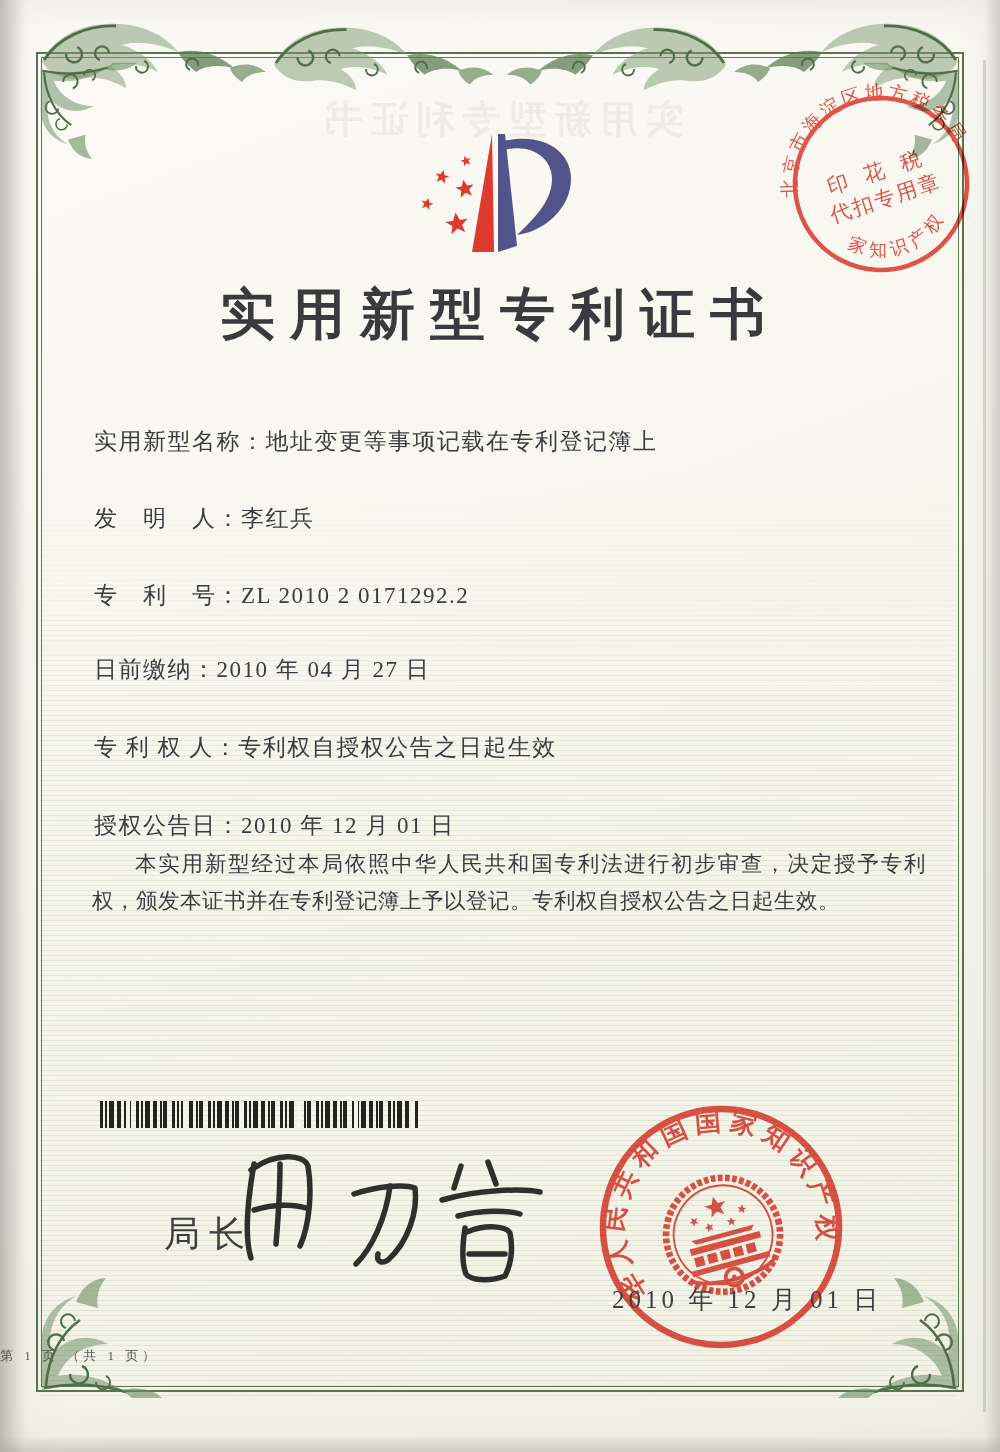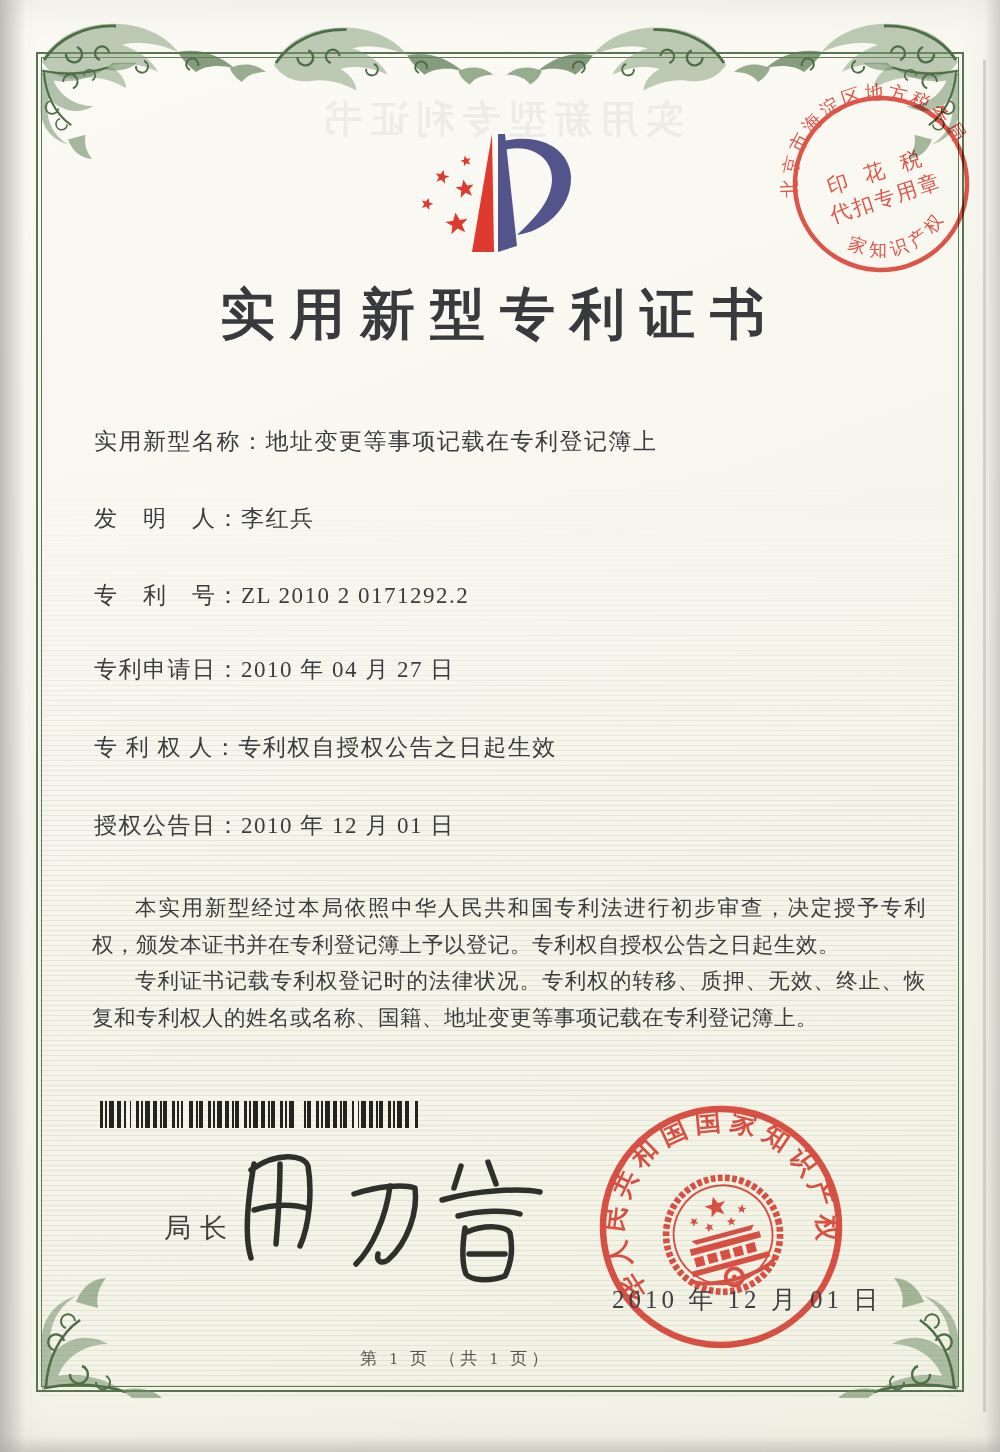--- a/index.html
+++ b/index.html
@@ -27,34 +27,34 @@
   .frame-inner{position:absolute;left:3px;top:3px;right:3px;bottom:3px;border:1px solid #5d7a55;}
   .band{left:40px;top:2px;}
   .corner-svg{pointer-events:none;}
   .cert-no{left:76px;top:124px;font-size:23px;letter-spacing:4px;color:#3d3e41;}
   .ghost{left:270px;top:94px;width:460px;text-align:center;font-size:38px;font-weight:bold;letter-spacing:8px;color:#7d6f86;opacity:.09;transform:scaleX(-1);}
   .logo{left:413px;top:131px;}
   .tax-stamp{left:776px;top:74px;mix-blend-mode:multiply;opacity:.92;}
   .title{left:0;right:0;top:278px;text-align:center;font-size:55px;font-weight:bold;letter-spacing:15px;color:#393a3d;}
   .fields{left:94px;top:414px;width:840px;}
   .field-row{position:absolute;left:0;font-size:23px;letter-spacing:1.5px;white-space:nowrap;}
-  .paras{left:92px;top:846px;width:834px;font-size:21.5px;line-height:36.6px;text-align:justify;letter-spacing:.5px;margin-top:44px;}
+  .paras{left:92px;top:846px;width:834px;font-size:21.5px;line-height:36.6px;text-align:justify;letter-spacing:.5px;}
   .paras p{margin:0;text-indent:2em;}
   .barcode{
     left:100px;top:1101px;width:318px;height:27px;
     background-image:
       repeating-linear-gradient(90deg,rgba(244,244,236,0) 0 26px,#f4f4ec 26px 30px,rgba(244,244,236,0) 30px 57px),
       repeating-linear-gradient(90deg,#24241f 0 2px,rgba(0,0,0,0) 2px 5px,#24241f 5px 7px,rgba(0,0,0,0) 7px 12px),
       repeating-linear-gradient(90deg,#24241f 0 3px,rgba(0,0,0,0) 3px 9px);
   }
-  .sign-label{left:164px;top:1210px;font-size:27px;letter-spacing:9px;color:#3e3f3c;}
+  .sign-label{left:164px;top:1210px;font-size:36px;letter-spacing:9px;color:#3e3f3c;}
   .signature{left:218px;top:1136px;}
   .main-seal{left:590px;top:1096px;mix-blend-mode:multiply;opacity:.93;z-index:2;}
   .issue-date{left:612px;top:1283px;font-size:25px;letter-spacing:4px;color:#3e3f42;z-index:6;}
-  .footer{left:0;top:1347px;width:912px;text-align:center;font-size:17px;letter-spacing:4px;color:#55564f;}
+  .footer{left:0;top:1347px;width:912px;text-align:left;font-size:13px;letter-spacing:4px;color:#55564f;}
   svg text{font-family:"Liberation Serif","DejaVu Serif",serif;}
 </style>
 </head>
 <body>
 
 <div id="page">
 
   <svg width="0" height="0" style="position:absolute" aria-hidden="true">
     <defs>
       <polygon id="star" points="0,-10 2.9,-3.2 9.8,-3.2 4.2,1.2 6.1,8.2 0,4 -6.1,8.2 -4.2,1.2 -9.8,-3.2 -2.9,-3.2"></polygon>
@@ -144,28 +144,27 @@
       </text>
     </g>
   </svg>
 
   <div class="abs title">实用新型专利证书</div>
 
   <div class="abs fields">
     <div class="field-row" style="top:12px"><span>实用新型名称：</span><span>地址变更等事项记载在专利登记簿上</span></div>
     <div class="field-row" style="top:89px"><span>发　明　人：</span><span>李红兵</span></div>
     <div class="field-row" style="top:166px"><span>专　利　号：</span><span>ZL 2010 2 0171292.2</span></div>
-    <div class="field-row" style="top:240px"><span>专利申请日：</span><span>2010 年 04 月 27 日</span></div>
+    <div class="field-row" style="top:240px"><span>日前缴纳：</span><span>2010 年 04 月 27 日</span></div>
     <div class="field-row" style="top:318px"><span>专 利 权 人：</span><span>专利权自授权公告之日起生效</span></div>
     <div class="field-row" style="top:396px"><span>授权公告日：</span><span>2010 年 12 月 01 日</span></div>
   </div>
 
   <div class="abs paras">
     <p>本实用新型经过本局依照中华人民共和国专利法进行初步审查，决定授予专利权，颁发本证书并在专利登记簿上予以登记。专利权自授权公告之日起生效。</p>
-    <p>专利证书记载专利权登记时的法律状况。专利权的转移、质押、无效、终止、恢复和专利权人的姓名或名称、国籍、地址变更等事项记载在专利登记簿上。</p>
   </div>
 
   <div class="abs barcode"></div>
 
   <div class="abs sign-label">局长</div>
   <svg class="abs signature" width="330" height="155" viewBox="0 0 330 155">
     <g fill="none" stroke="#2e302c" stroke-width="5.5" stroke-linecap="round" stroke-linejoin="round">
       <path d="M36,28 C30,62 26,100 33,122"></path>
       <path d="M33,34 C58,16 86,18 90,30 C94,54 92,88 82,110"></path>
       <path d="M36,74 C56,68 76,68 88,72"></path>

